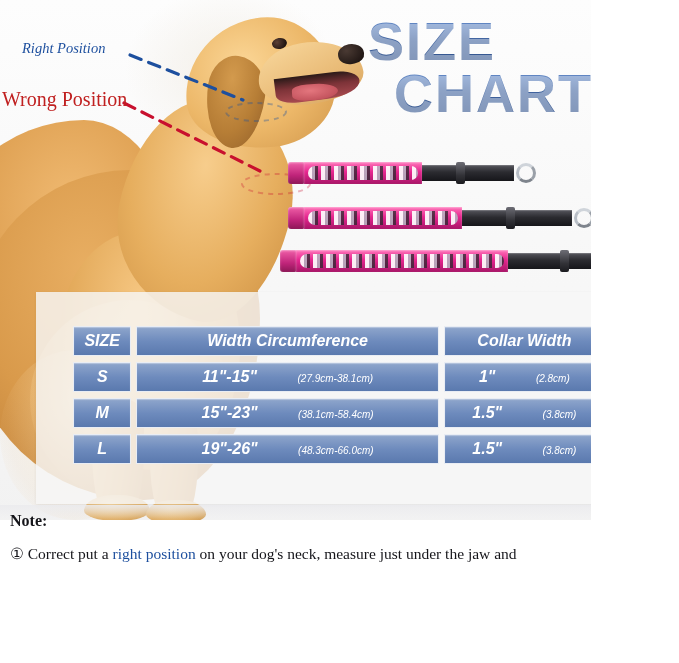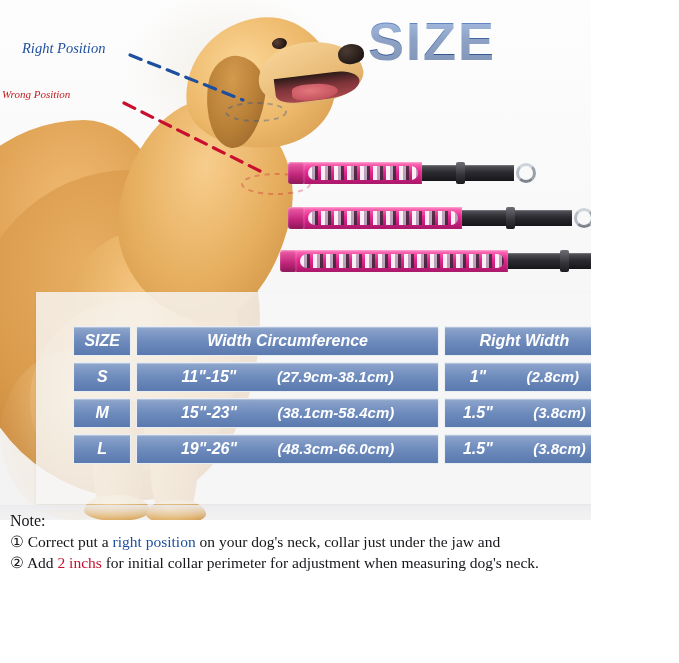--- a/index.html
+++ b/index.html
@@ -128,21 +128,21 @@
   
   .guide-svg { position: absolute; left: 0; top: 0; width: 679px; height: 520px; }
   .lbl-right {
     position: absolute; left: 22px; top: 40px;
     font-size: 14.5px; color: #1d4f9e; font-style: italic;
     font-family: "Liberation Serif", serif;
     white-space: nowrap;
   }
   .lbl-wrong {
     position: absolute; left: 2px; top: 88px;
-    font-size: 11px; color: #c02020; font-style: italic;
+    font-size: 20px; color: #c02020; 
     font-family: "Liberation Serif", serif;
     white-space: nowrap;
   }
 
   
   .title-wrap {
     position: absolute; left: 368px; top: 16px;
     width: 300px;
     font-family: "Liberation Sans", sans-serif;
   }
@@ -241,33 +241,34 @@
     height: 26px;
   }
   table.size-table td {
     font-size: 16px;
     font-weight: bold;
     height: 26px;
   }
   table.size-table td.size-col { width: 58px; }
   table.size-table td.neck-col { width: 300px; }
   table.size-table td.width-col { width: 160px; }
-  .metric { font-size: 15px; font-weight: bold; margin-left: 36px; }
+  .metric { font-size: 10px; font-weight: normal; margin-left: 36px; }
 
   
   .notes {
     position: absolute;
     left: 10px; top: 512px;
     width: 660px;
     font-family: "Liberation Serif", serif;
     color: #15151a;
   }
   .notes .note-title {
     font-size: 16px;
-    margin-bottom: 2px;
+    margin-bottom: 14px;
+    font-weight: bold;
   }
   .notes .note-line {
     font-size: 15.5px;
     line-height: 1.3;
     margin-bottom: 1px;
   }
   .notes .hl-red { color: #c8102e; }
   .notes .hl-blue { color: #1d4f9e; }
   .notes .note-final {
     font-size: 19px;
@@ -309,20 +310,21 @@
       <line x1="124" y1="103" x2="262" y2="172" stroke="#c8102e" stroke-width="3.2" stroke-dasharray="12 8" stroke-linecap="round"></line>
       <ellipse cx="256" cy="112" rx="30" ry="9" fill="none" stroke="rgba(29,79,158,0.35)" stroke-width="2" stroke-dasharray="5 5"></ellipse>
       <ellipse cx="276" cy="184" rx="34" ry="10" fill="none" stroke="rgba(200,16,46,0.3)" stroke-width="2" stroke-dasharray="5 5"></ellipse>
     </svg>
 
     <div class="lbl-right">Right Position</div>
     <div class="lbl-wrong">Wrong Position</div>
 
     <div class="title-wrap">
       <div class="title-line one">SIZE</div>
+      <div class="title-line two">CHART</div>
     </div>
 
     <div class="collar" style="left:288px; top:160px;">
       <div class="buckle-left"></div>
       <div class="pink-band" style="width:118px;">
         <div class="chain"></div>
       </div>
       <div class="black-strap" style="width:92px;">
         <div class="slider" style="left:34px;"></div>
       </div>
@@ -352,21 +354,21 @@
     </div>
   </div>
 
   <div class="table-panel"></div>
 
   <table class="size-table">
     <thead>
       <tr>
         <th class="size-col">SIZE</th>
         <th class="neck-col">Width Circumference</th>
-        <th class="width-col">Right Width</th>
+        <th class="width-col">Collar Width</th>
       </tr>
     </thead>
     <tbody>
       <tr>
         <td class="size-col">S</td>
         <td class="neck-col">
           <span>11"-15"</span>
           <span class="metric">(27.9cm-38.1cm)</span>
         </td>
         <td class="width-col">
@@ -397,20 +399,17 @@
         </td>
       </tr>
     </tbody>
   </table>
 
   <div class="edge-fade"></div>
 
   <div class="notes">
     <div class="note-title">Note:</div>
     <div class="note-line">
-      <span>① Correct put a </span><span class="hl-blue">right position</span><span> on your dog's neck, collar just under the jaw and</span>
-    </div>
-    <div class="note-line">
-      <span>② Add </span><span class="hl-red">2 inchs</span><span> for initial collar perimeter for adjustment when measuring dog's neck.</span>
+      <span>① Correct put a </span><span class="hl-blue">right position</span><span> on your dog's neck, measure just under the jaw and</span>
     </div>
   </div>
 
 </div>
 
 </body></html>

